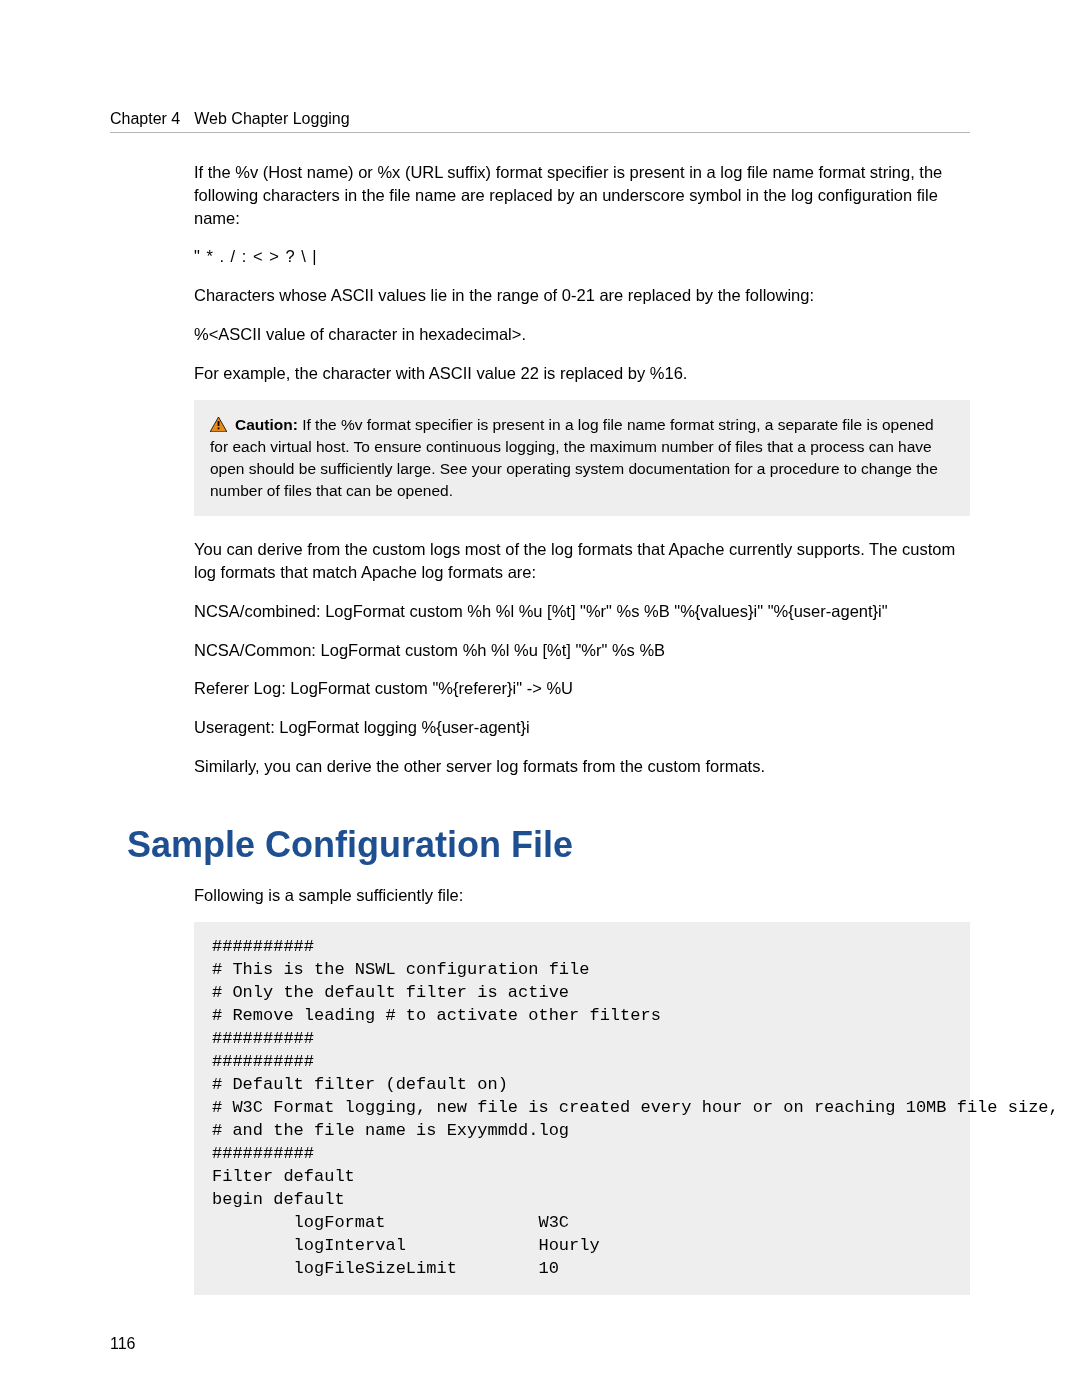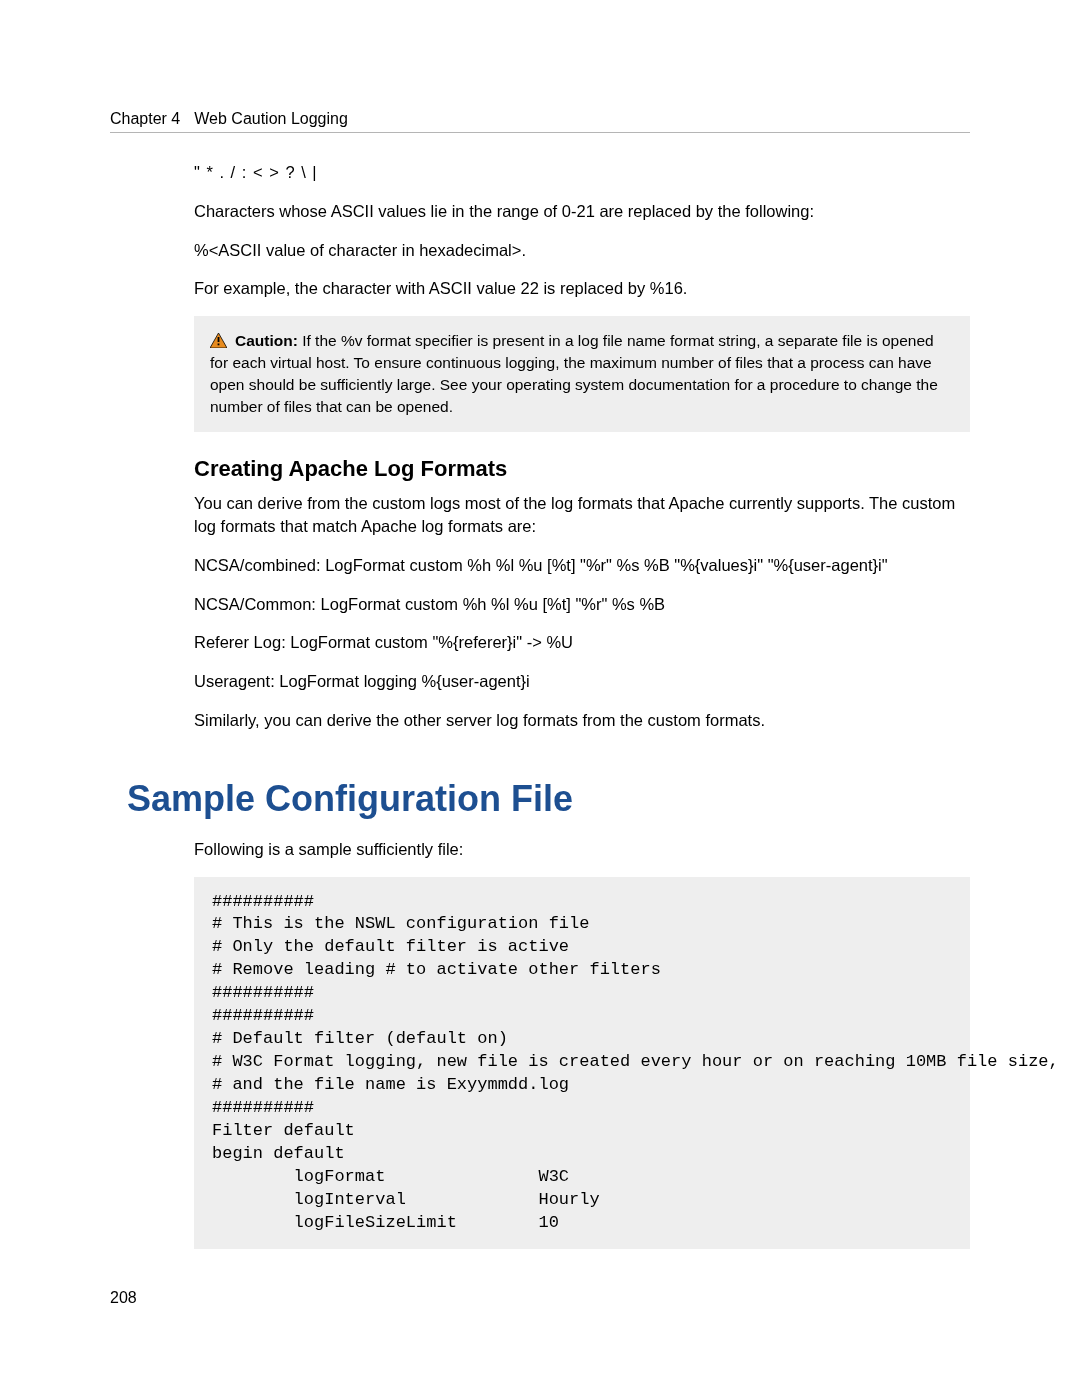--- a/index.html
+++ b/index.html
@@ -72,41 +72,41 @@
     font-size: 16px;
   }
 </style>
 </head>
 <body>
 
 <div class="page">
 
   <div class="header">
     <span class="chapter-n">Chapter 4</span>
-    <span>Web Caution Logging</span>
+    <span>Web Chapter Logging</span>
   </div>
 
   <div class="content">
 
+    <p class="para">If the %v (Host name) or %x (URL suffix) format specifier is present in a log file name format string, the following characters in the file name are replaced by an underscore symbol in the log configuration file name:</p>
     <p class="para mono-inline">" * . / : &lt; &gt; ? \ |</p>
     <p class="para">Characters whose ASCII values lie in the range of 0-21 are replaced by the following:</p>
     <p class="para">%&lt;ASCII value of character in hexadecimal&gt;.</p>
     <p class="para">For example, the character with ASCII value 22 is replaced by %16.</p>
 
     <div class="caution-box">
       <span class="caution-icon">
         <svg viewBox="0 0 17 15" width="17" height="15">
           <polygon points="8.5,0 17,15 0,15" fill="#e78b1f" stroke="#000" stroke-width="0.8"></polygon>
           <rect x="7.6" y="4" width="1.8" height="5" fill="#000"></rect>
           <rect x="7.6" y="10.5" width="1.8" height="1.8" fill="#000"></rect>
         </svg>
       </span><strong>Caution:</strong><span> If the %v format specifier is present in a log file name format string, a separate file is opened for each virtual host. To ensure continuous logging, the maximum number of files that a process can have open should be sufficiently large. See your operating system documentation for a procedure to change the number of files that can be opened.</span>
     </div>
 
-    <div class="h2">Creating Apache Log Formats</div>
     <p class="para">You can derive from the custom logs most of the log formats that Apache currently supports. The custom log formats that match Apache log formats are:</p>
     <p class="para">NCSA/combined: LogFormat custom %h %l %u [%t] "%r" %s %B "%{values}i" "%{user-agent}i"</p>
     <p class="para">NCSA/Common: LogFormat custom %h %l %u [%t] "%r" %s %B</p>
     <p class="para">Referer Log: LogFormat custom "%{referer}i" -&gt; %U</p>
     <p class="para">Useragent: LogFormat logging %{user-agent}i</p>
     <p class="para">Similarly, you can derive the other server log formats from the custom formats.</p>
   </div>
 
   <div class="h1-wrap">
     <div class="h1">Sample Configuration File</div>
@@ -125,16 +125,16 @@
 # and the file name is Exyymmdd.log
 ##########
 Filter default
 begin default
         logFormat               W3C
         logInterval             Hourly
         logFileSizeLimit        10</div>
   </div>
 
   <div class="footer">
-    <span>208</span>
+    <span>116</span>
   </div>
 
 </div>
 
 </body></html>

